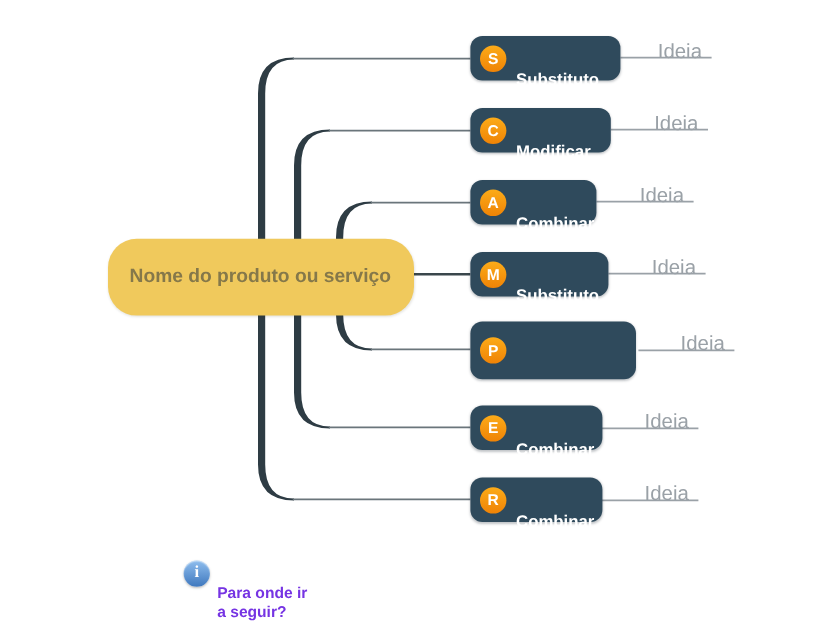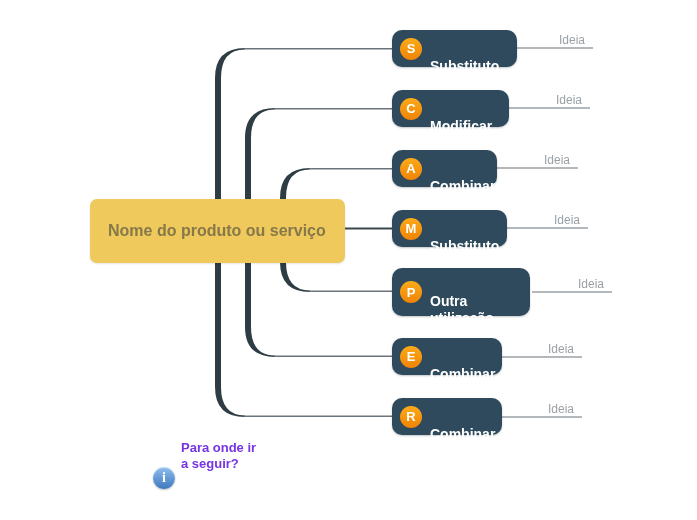--- a/index.html
+++ b/index.html
@@ -3,52 +3,52 @@
 <meta charset="utf-8">
 <style>
   html,body{margin:0;padding:0;background:#ffffff;}
   .canvas{
     position:relative;width:697px;height:520px;background:#ffffff;
     overflow:hidden;font-family:"Liberation Sans",sans-serif;
   }
   svg.links{position:absolute;left:0;top:0;z-index:0;}
   .central{
     position:absolute;left:90px;top:199px;width:255px;height:64px;
-    background:#F0C95C;border-radius:7px;display:flex;align-items:center;
+    background:#F0C95C;border-radius:24px;display:flex;align-items:center;
     box-sizing:border-box;padding:0 18px;z-index:2;cursor:pointer;
     box-shadow:0 1px 2px rgba(40,40,20,0.12);
   }
   .central .clabel{color:#85784A;font-size:16px;font-weight:bold;line-height:1.32;}
   .bnode{
     position:absolute;display:flex;align-items:center;gap:8px;
     background:#2F4A5C;border-radius:10px;box-sizing:border-box;
     padding:0 10px 0 8px;z-index:2;cursor:pointer;
     box-shadow:0 1px 2px rgba(10,25,35,0.25);
   }
   .badge{
     width:22px;height:22px;min-width:22px;border-radius:50%;
     background:linear-gradient(180deg,#FCAB18 0%,#EF8306 100%);
     color:#ffffff;font-weight:bold;font-size:13px;
     display:flex;align-items:center;justify-content:center;
   }
   .blabel{color:#ffffff;font-weight:bold;font-size:14px;line-height:1.18;margin-top:36px;}
   .idea{
-    position:absolute;width:60px;text-align:right;font-size:12px;
+    position:absolute;width:60px;text-align:right;font-size:17px;
     color:#9AA1A7;z-index:1;cursor:pointer;
   }
   .info-badge{
     position:absolute;left:153px;top:467px;width:22px;height:22px;border-radius:50%;
     background:linear-gradient(180deg,#8FBEEE 0%,#3F78BE 100%);
     color:#ffffff;display:flex;align-items:center;justify-content:center;
     font-family:"Liberation Serif",serif;font-weight:bold;font-size:14px;
     box-shadow:inset 0 1px 1px rgba(255,255,255,0.55),0 1px 2px rgba(0,0,0,0.25);
     z-index:2;cursor:pointer;
   }
   .note{
-    position:absolute;left:181px;top:440px;z-index:2;cursor:pointer;
+    position:absolute;left:181px;top:486px;z-index:2;cursor:pointer;
     color:#7634E3;font-size:13px;font-weight:bold;line-height:1.25;
   }
 </style>
 </head>
 <body>
 
 <div class="canvas">
 
   <svg class="links" width="697" height="520" viewBox="0 0 697 520">
 
@@ -98,21 +98,20 @@
   <div class="bnode" style="left: 392px; top: 150px; width: 105px; height: 37px; background: rgb(47, 74, 92);">
     <span class="badge">A</span>
     <span class="blabel">Combinar</span>
   </div>
   <div class="bnode" style="left: 392px; top: 210px; width: 115px; height: 37px; background: rgb(47, 74, 92);">
     <span class="badge">M</span>
     <span class="blabel">Substituto</span>
   </div>
   <div class="bnode" style="left: 392px; top: 268px; width: 138px; height: 48px; background: rgb(47, 74, 92);">
     <span class="badge">P</span>
-    <span class="blabel" style="max-width:92px">Outra utilização</span>
   </div>
   <div class="bnode" style="left: 392px; top: 338px; width: 110px; height: 37px; background: rgb(47, 74, 92);">
     <span class="badge">E</span>
     <span class="blabel">Combinar</span>
   </div>
   <div class="bnode" style="left: 392px; top: 398px; width: 110px; height: 37px; background: rgb(47, 74, 92);">
     <span class="badge">R</span>
     <span class="blabel">Combinar</span>
   </div>
 

